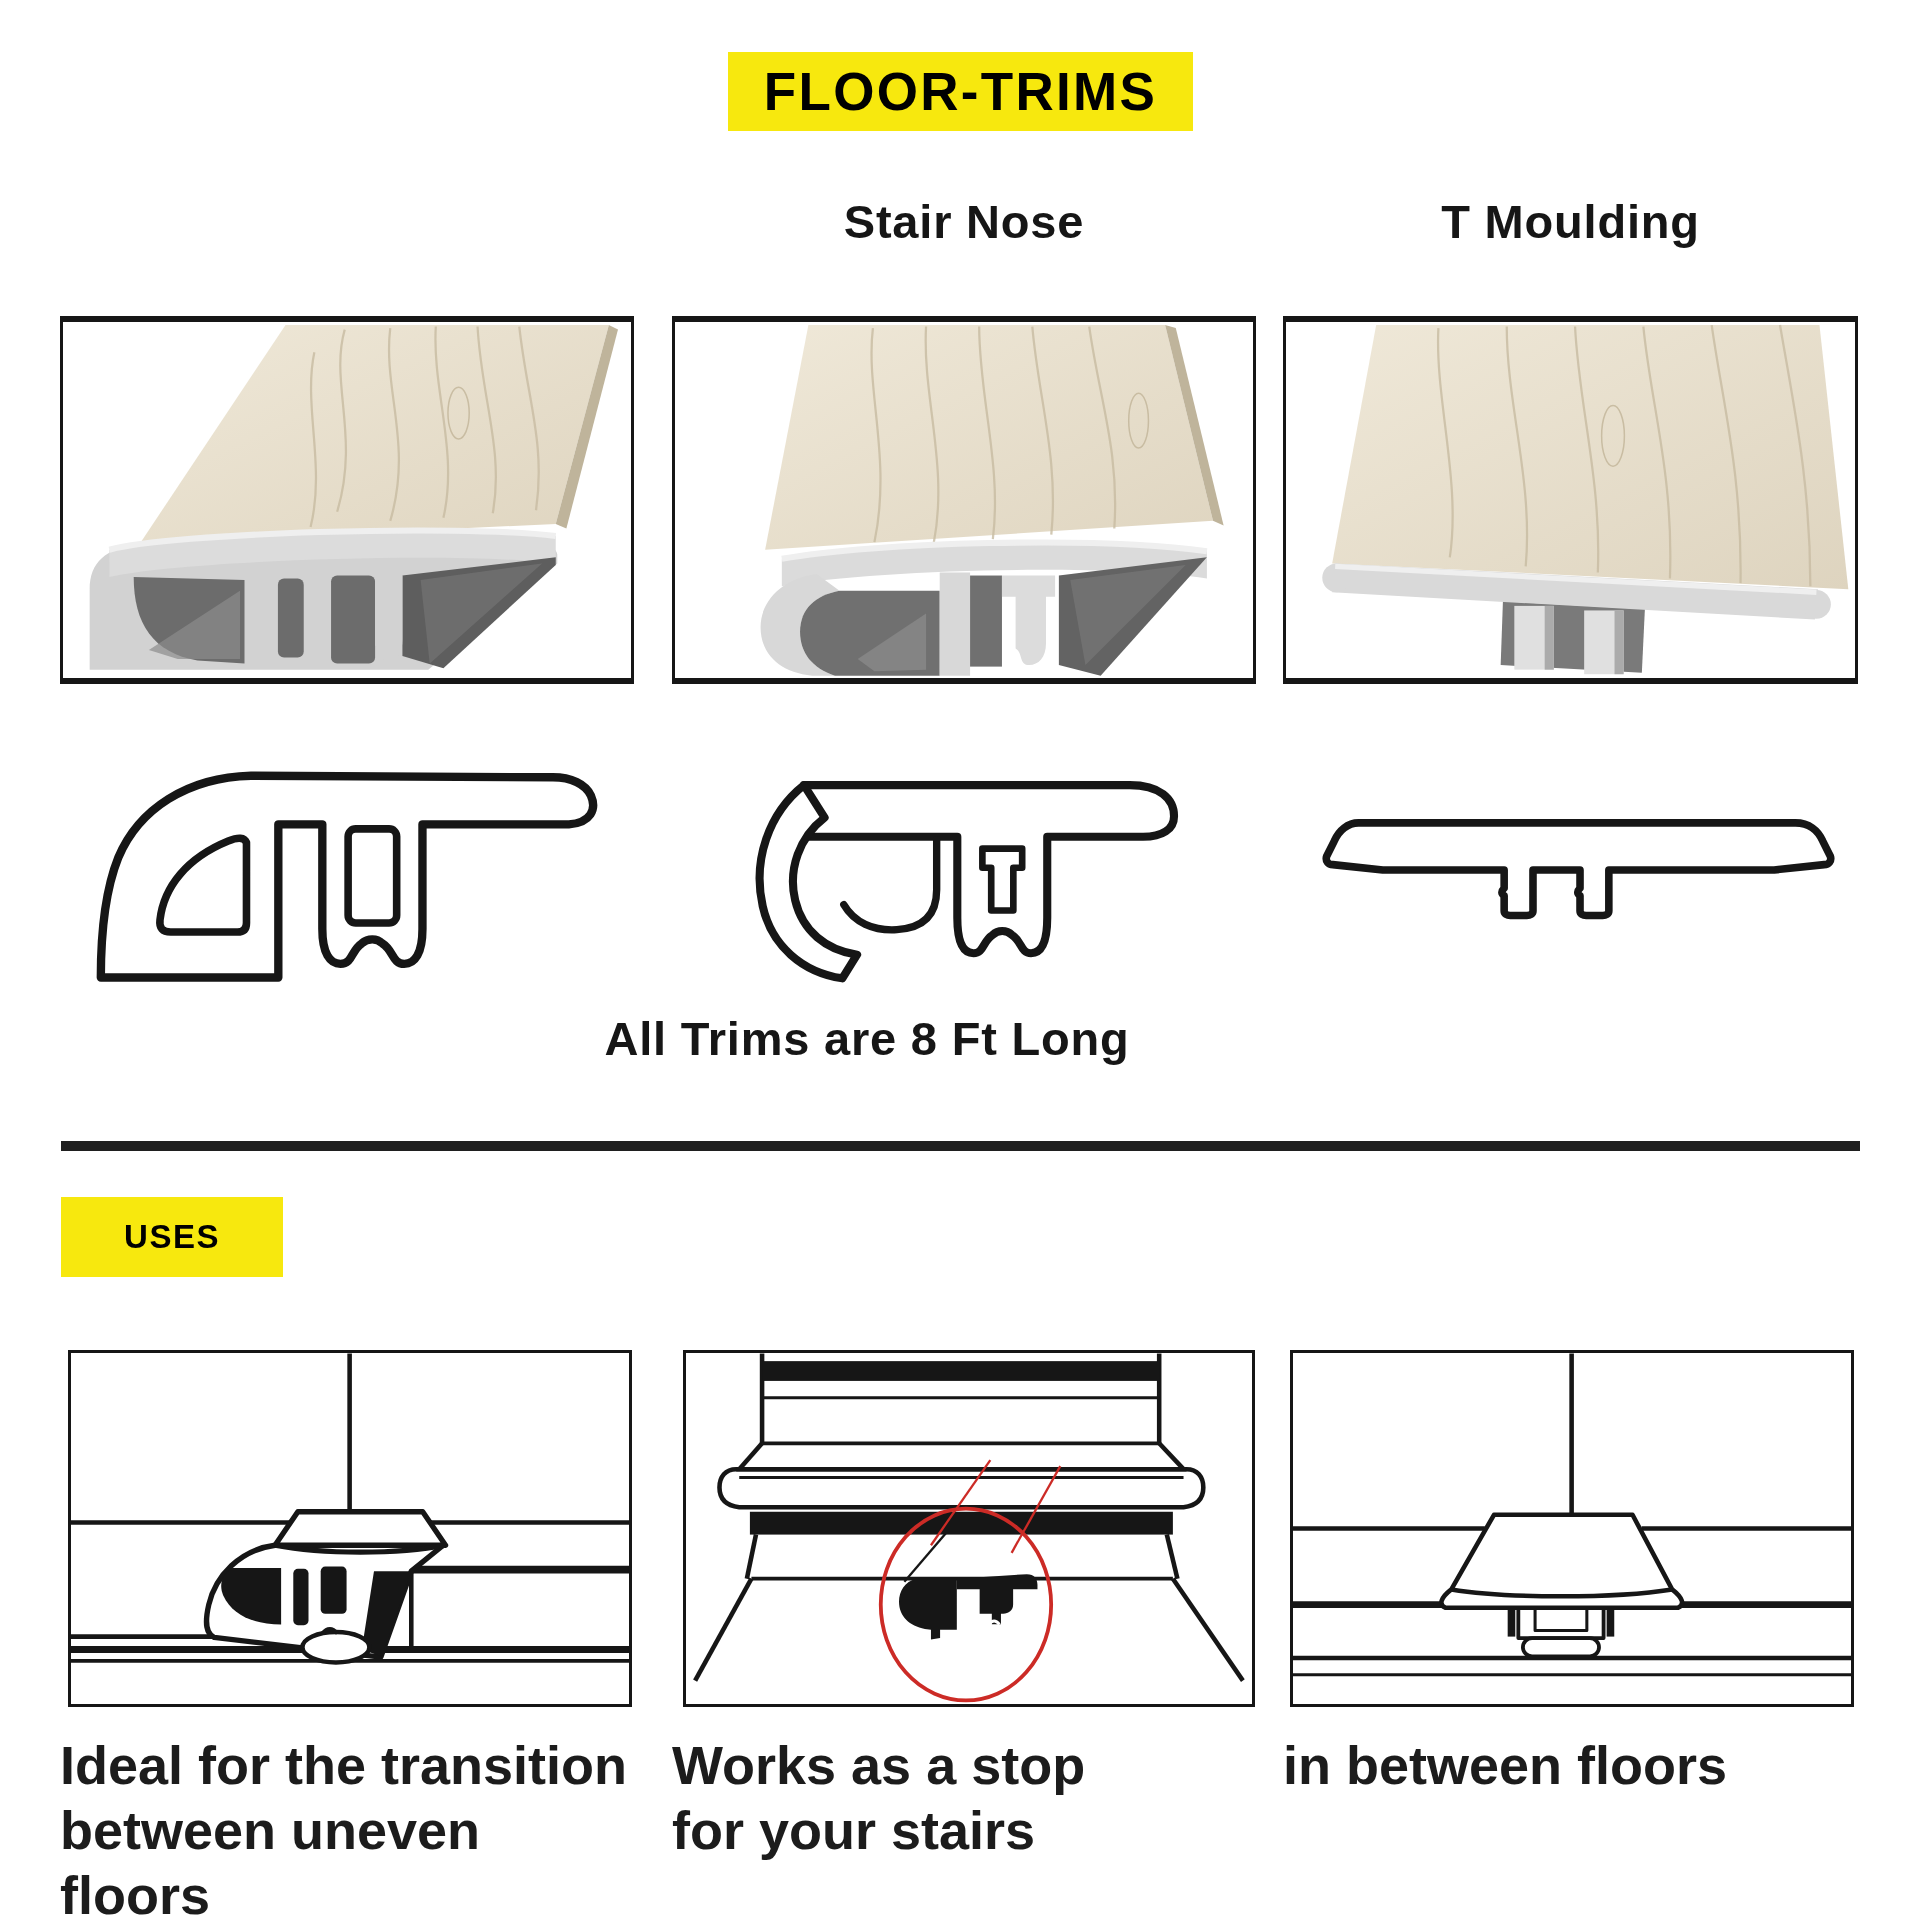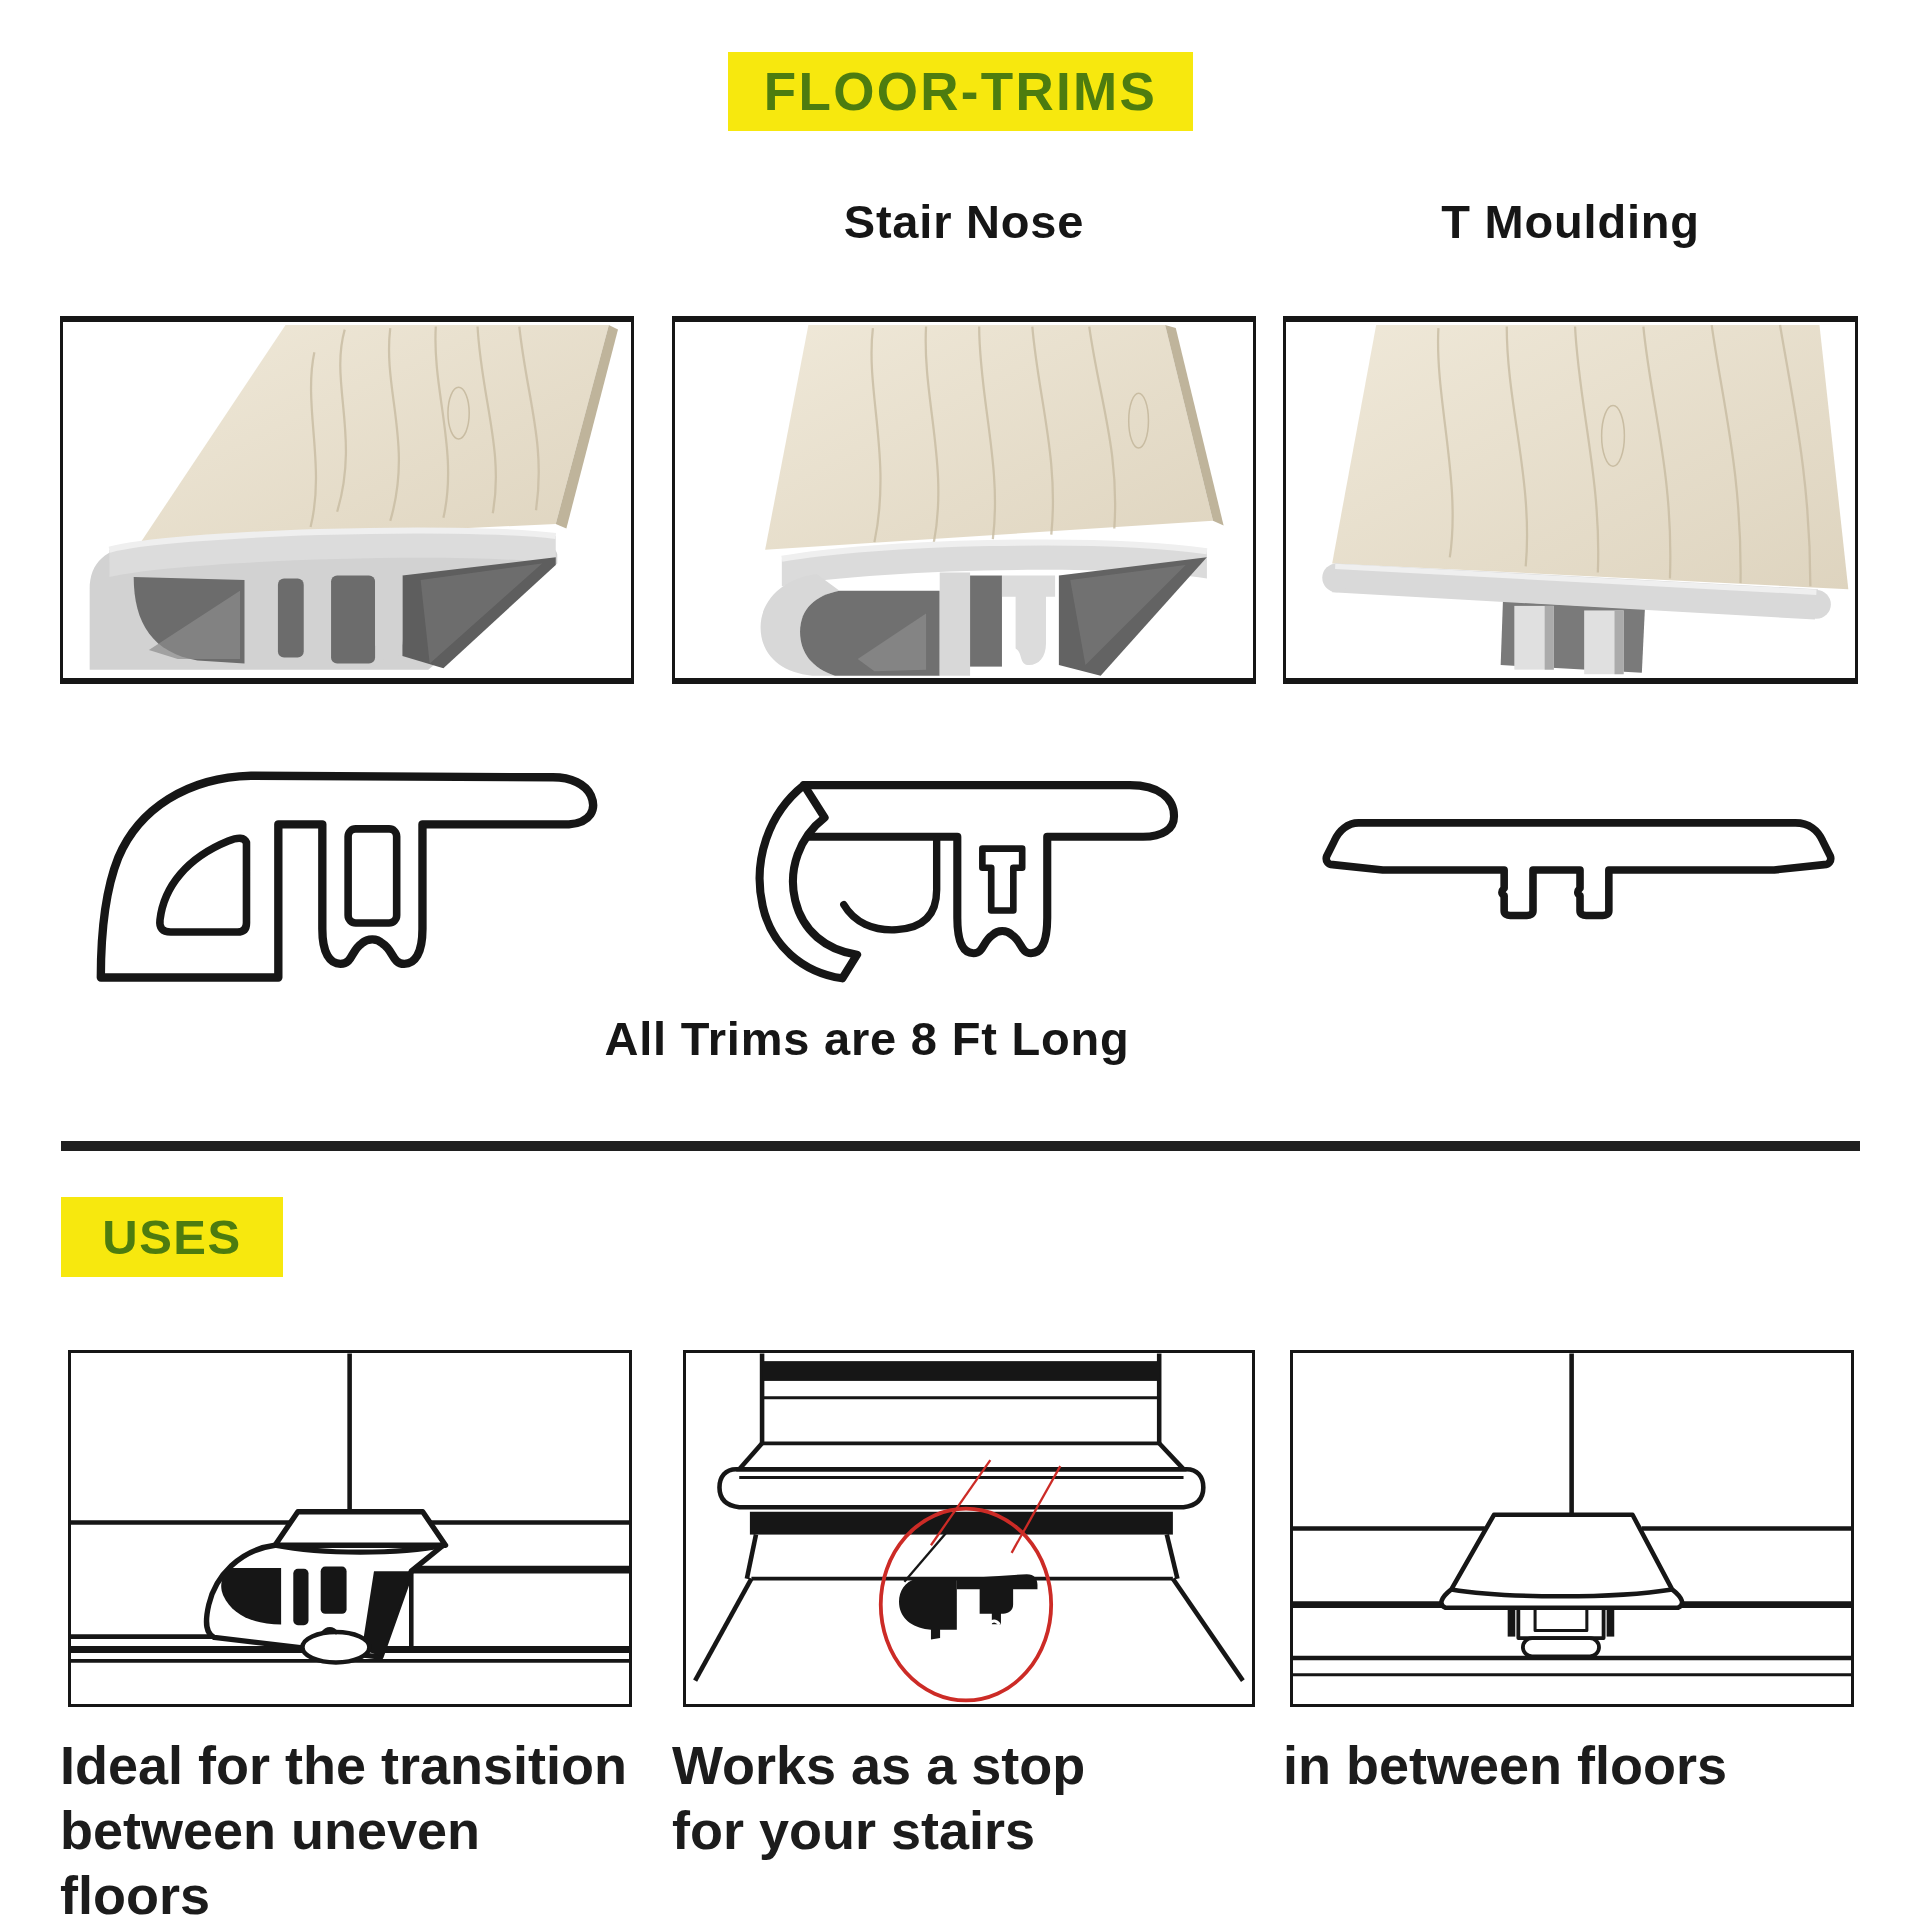--- a/index.html
+++ b/index.html
@@ -1,22 +1,22 @@
 <!DOCTYPE html>
 <html style="font-size:12px"><head>
 <meta charset="utf-8">
 <style>
   html,body{margin:0;padding:0;background:#ffffff;}
   body{width:1926px;height:1926px;font-family:"Liberation Sans",sans-serif;color:#161616;}
   .poster{position:relative;width:1926px;height:1926px;background:#ffffff;overflow:hidden;}
 
   .badge{position:absolute;background:#F7E80E;display:flex;align-items:center;justify-content:center;
-         font-weight:bold;color:#4d7c0f;}
+         font-weight:bold;color:#000000;}
   .title-badge{left:728px;top:52px;width:465px;height:79px;font-size:53px;letter-spacing:2.3px;}
-  .uses-badge{left:61px;top:1197px;width:222px;height:80px;font-size:49px;letter-spacing:1.5px;}
+  .uses-badge{left:61px;top:1197px;width:222px;height:80px;font-size:33px;letter-spacing:1.5px;}
 
   .col-header{position:absolute;top:191px;height:61px;display:flex;align-items:center;justify-content:center;
               font-size:47px;font-weight:bold;letter-spacing:0.8px;}
   .hdr-1{left:60px;width:574px;}
   .hdr-2{left:672px;width:584px;}
   .hdr-3{left:1283px;width:575px;}
 
   .photo-box{position:absolute;top:316px;height:368px;background:#fff;border:3.8px solid #161616;
              border-top-width:6px;border-bottom-width:6px;box-sizing:border-box;}
   .pbox-1{left:60px;width:574px;}

